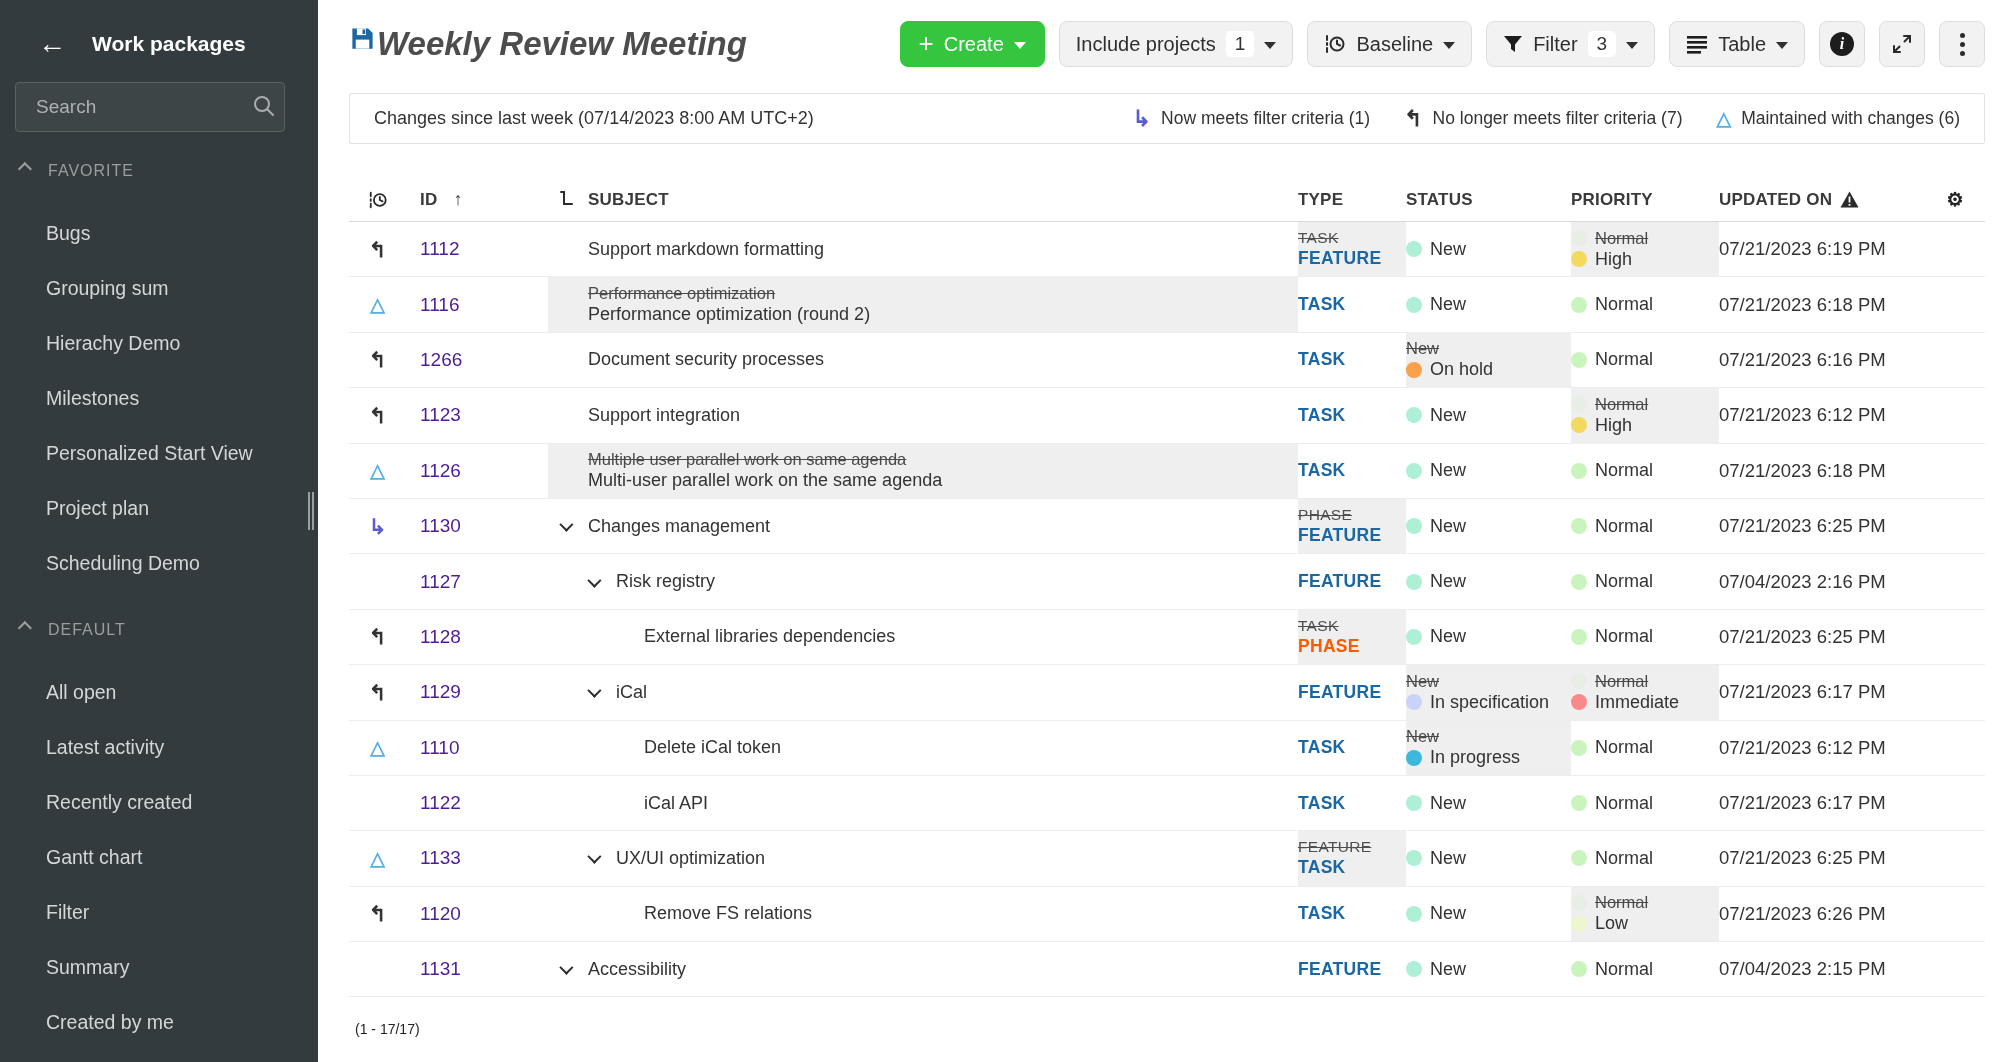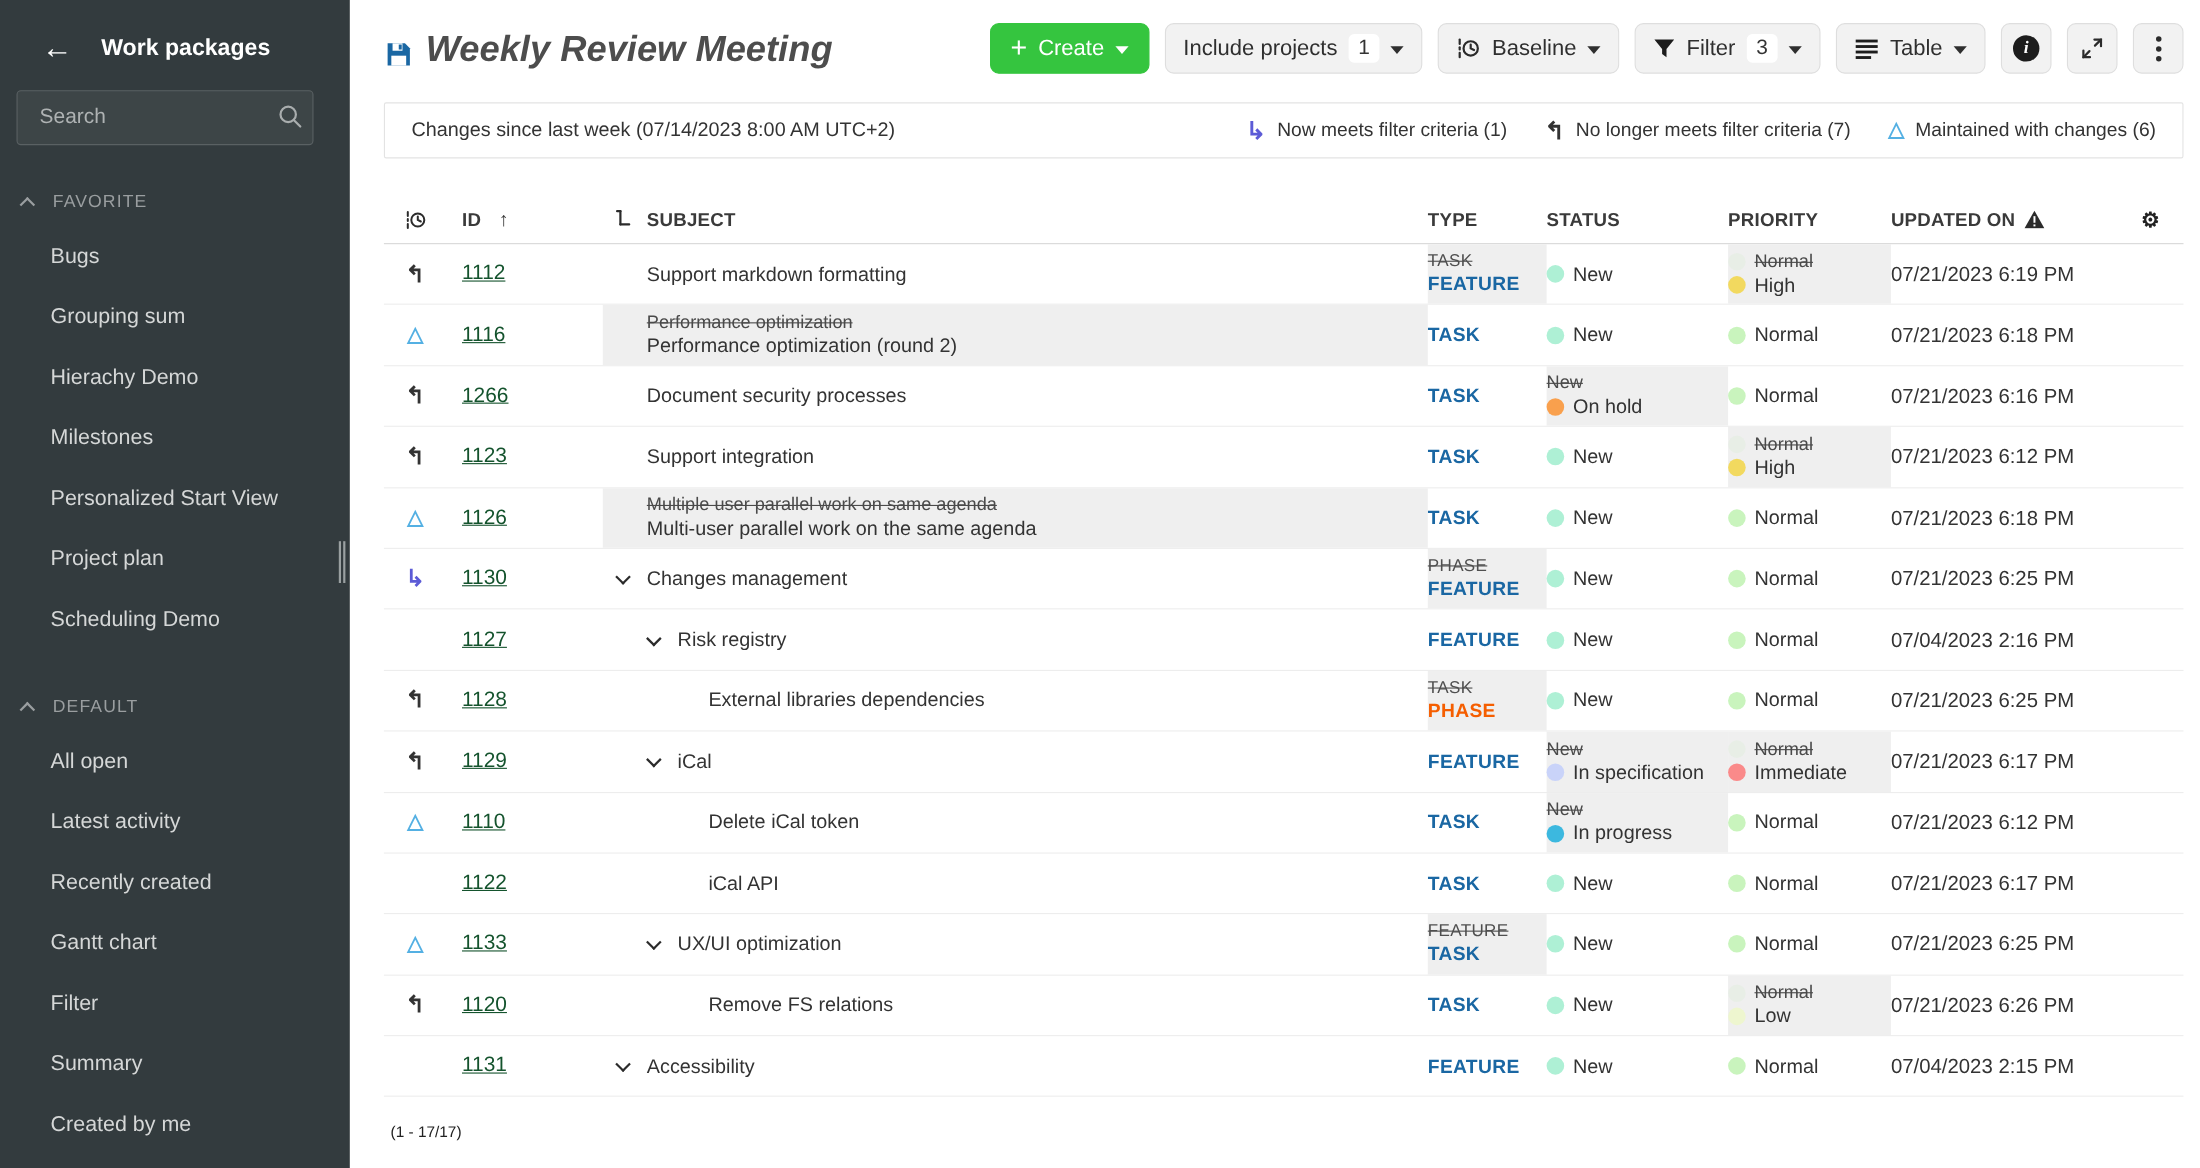--- a/index.html
+++ b/index.html
@@ -14,35 +14,35 @@
   .sb-title { font-size:21px; font-weight:700; color:#fff; }
   .sb-search { position:relative; margin:0 28px 0 15px; }
   .sb-search input { width:270px; height:50px; background:rgba(255,255,255,0.05);
     border:1px solid #5a6163; border-radius:4px; color:#cfd2d2; font-size:19px;
     padding:0 44px 0 20px; font-family:inherit; }
   .sb-search input::placeholder { color:#aeb2b3; }
   .search-glyph { position:absolute; right:14px; top:12px; width:24px; height:24px; }
   .sb-sections { margin-top:30px; }
   .sb-section { margin-top:0; }
   .sb-section + .sb-section { margin-top:30px; }
-  .sb-sec-header { height:44px; display:flex; align-items:center; gap:16px;
+  .sb-sec-header { height:44px; display:flex; gap:16px;
     padding-left:22px; color:#9a9ea0; font-size:16px; letter-spacing:1px; cursor:pointer; }
   .chev { display:inline-block; width:10px; height:10px; border-style:solid; border-color:currentColor; border-width:0; }
   .chev.up { border-top-width:2px; border-left-width:2px; transform:rotate(45deg) translateY(3px); }
   .chev.down { border-right-width:2px; border-bottom-width:2px; transform:rotate(45deg) translateY(-2px); }
   .sb-item { height:55px; display:flex; align-items:center; padding-left:46px;
     font-size:19.5px; color:#d5d7d7; cursor:pointer; }
   .resize-handle { position:absolute; right:4px; top:492px; height:38px; width:6px;
     border-left:2px solid #9aa0a1; border-right:2px solid #9aa0a1; cursor:col-resize; }
 
   
   .main { position:absolute; left:318px; top:0; right:0; bottom:0; padding:0 15px 0 31px; }
 
   .toolbar { height:88px; display:flex; align-items:center; gap:14px; }
-  .title-group { display:flex; align-items:flex-end; gap:11px; margin-right:auto; }
+  .title-group { display:flex; align-items:flex-start; gap:1px; margin-right:auto; }
   .page-title { font-size:33px; font-weight:700; font-style:italic; color:#4d4d4d; }
   .btn { height:46px; display:inline-flex; align-items:center; gap:10px;
     background:#f2f2f2; border:1px solid #dedede; border-radius:8px;
     padding:0 16px; font-size:20px; color:#2f2f2f; cursor:pointer; font-family:inherit; }
   .btn.square { width:46px; justify-content:center; padding:0; }
   .btn-create { background:#35c53f; border-color:#35c53f; color:#fff; font-weight:400; padding:0 18px; }
   .plus { font-size:26px; font-weight:400; line-height:1; margin-top:-2px; }
   .caret { display:inline-block; width:0; height:0; border-left:6px solid transparent;
     border-right:6px solid transparent; border-top:7px solid currentColor; margin-top:2px; }
   .count-pill { background:#fff; border-radius:5px; padding:2px 9px; font-size:19px; color:#333; }
@@ -64,21 +64,21 @@
   .tgrid { display:grid; grid-template-columns:57px 142px 1fr 108px 165px 148px 206px 60px; align-items:stretch; }
   .thead { height:44px; border-bottom:1px solid #d8d8d8; font-size:17px; font-weight:700;
     color:#3a3a3a; letter-spacing:.2px; }
   .thead .cell { display:flex; align-items:center; }
   .trow { height:55.4px; border-bottom:1px solid #ededed; cursor:pointer; }
   .cell { display:flex; align-items:center; min-width:0; }
   .icon-cell { justify-content:center; }
   .row-icon { font-size:21px; font-weight:700; line-height:1; }
   .row-icon.tri { font-size:19px; }
   .id-cell { padding-left:14px; }
-  .id-link { color:#14532d; font-size:19px; text-decoration:underline; cursor:pointer; }
+  .id-link { color:#4c1d95; font-size:19px; cursor:pointer; }
   .subject-cell { padding-left:12px; }
   .chev-box { width:28px; display:inline-flex; align-items:center; flex:0 0 28px; color:#2b2b2b; }
   .cell-lines { display:flex; flex-direction:column; justify-content:center; gap:1px; min-width:0; }
   .line { display:flex; align-items:center; font-size:18px; color:#333; white-space:nowrap; }
   .line.old { font-size:16.5px; color:#4a4a4a; text-decoration:line-through; }
   .type-old { font-size:15.5px; color:#4f4f4f; text-decoration:line-through; letter-spacing:.3px; }
   .type-new { font-size:17.5px; font-weight:700; letter-spacing:.3px; }
   .dot { width:16px; height:16px; border-radius:50%; margin-right:8px; flex:0 0 16px; }
   .dot.ghost { opacity:.32; filter:grayscale(.6); }
   .cell.changed { background:#efefef; }

